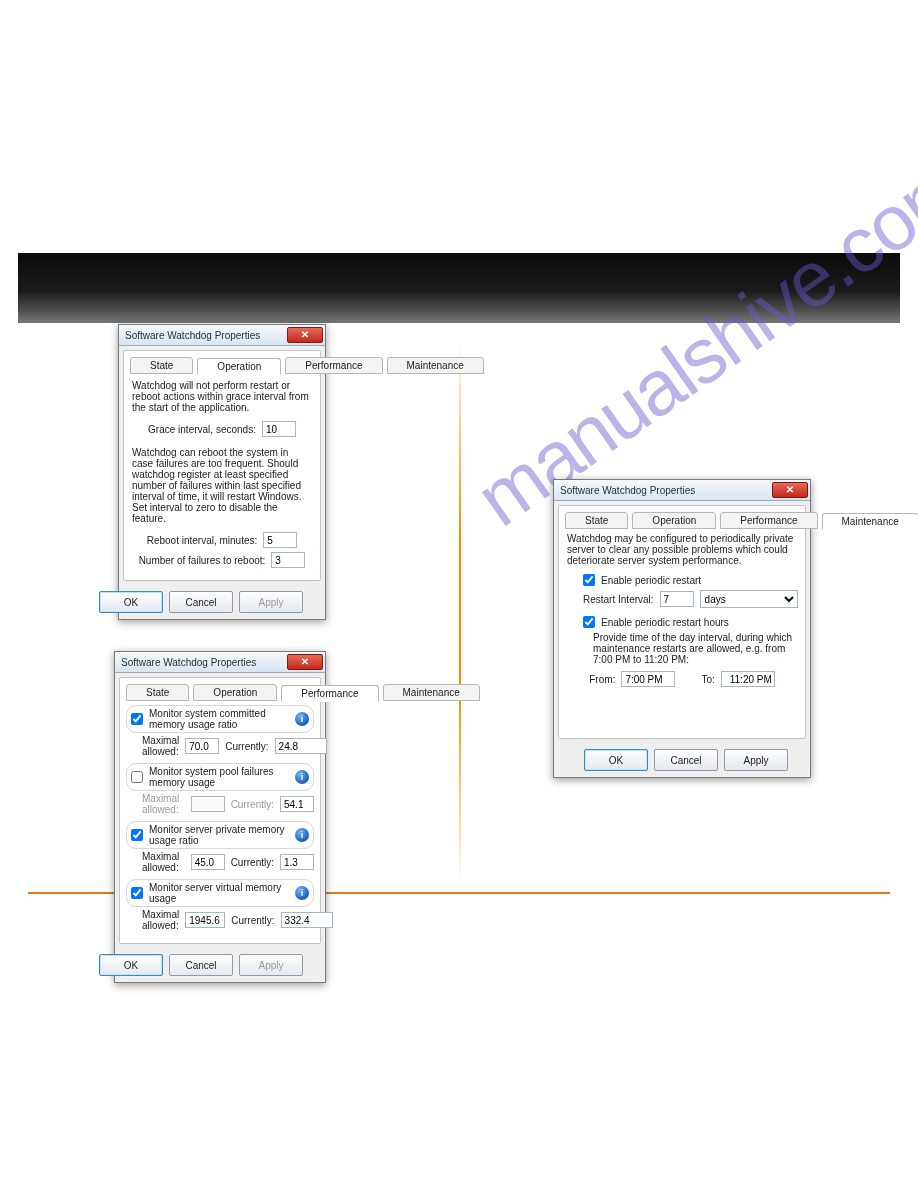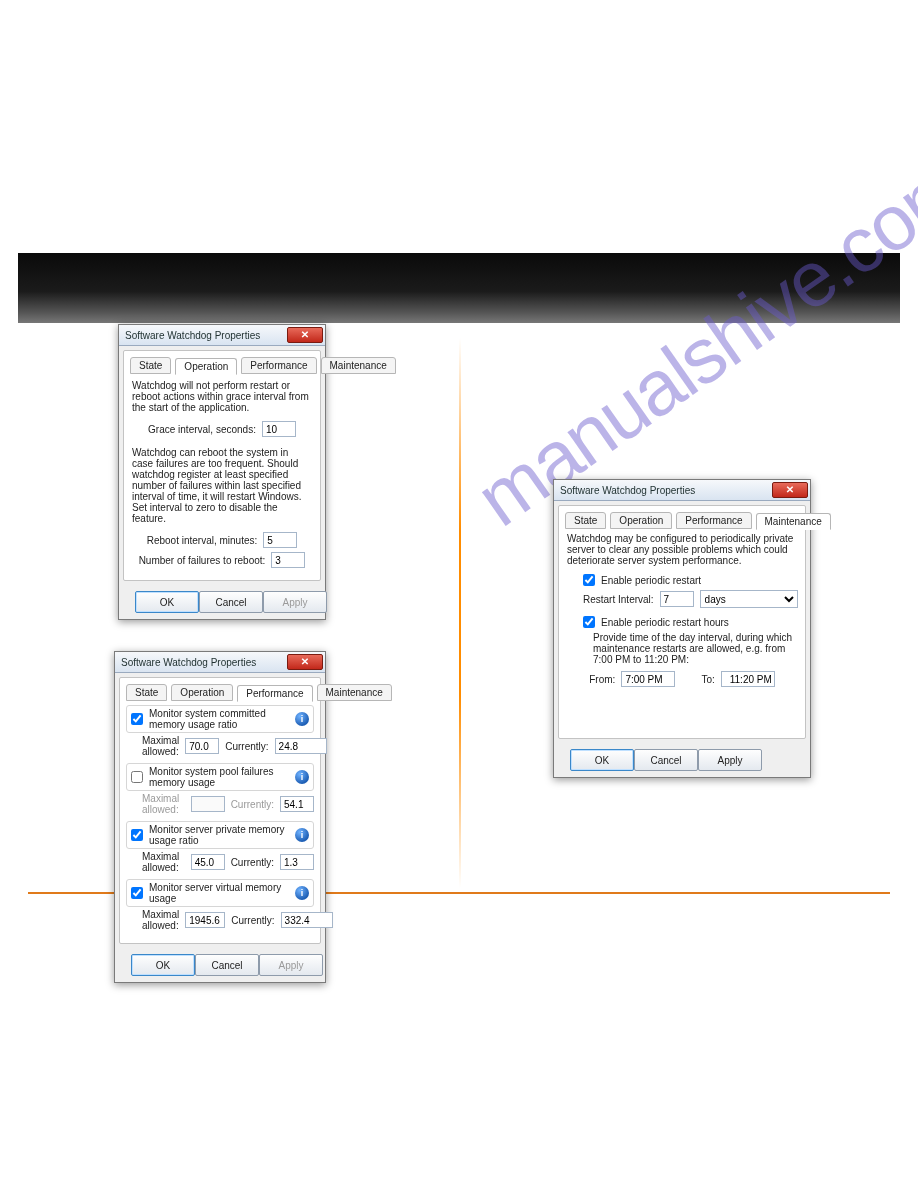--- a/index.html
+++ b/index.html
@@ -7,32 +7,32 @@
 .top-band{position:absolute;left:18px;right:18px;top:253px;height:70px;background:linear-gradient(to bottom,#0a0a0a 0%,#1b1b1b 55%,#555 85%,#777 100%)}
 .center-divider{position:absolute;left:459px;top:338px;height:550px;width:2px;background:linear-gradient(to bottom,rgba(255,140,0,0) 0%,#ff8c00 35%,#ff8c00 65%,rgba(255,140,0,0) 100%)}
 .hr{position:absolute;left:28px;right:28px;top:892px;height:2px;background:#e07a1a}
 .watermark{position:absolute;left:460px;top:470px;font-size:78px;color:#6a5acd;opacity:.45;transform:rotate(-35deg);transform-origin:left top;pointer-events:none;font-weight:400;letter-spacing:-2px}
 .win{position:absolute;background:#efefef;border:1px solid #7a7a7a;box-shadow:0 2px 8px rgba(0,0,0,.4);font-size:10px}
 .titlebar{display:flex;align-items:center;height:20px;background:linear-gradient(to bottom,#f6f8fb,#d9e4f1);border-bottom:1px solid #9aaabf;padding:0 2px 0 6px}
 .titlebar .t{flex:1;color:#233}
 .closebtn{width:34px;height:14px;background:linear-gradient(to bottom,#e86a5a,#c2281a);border:1px solid #7a1b10;border-radius:2px;display:flex;align-items:center;justify-content:center;color:#fff;font-weight:bold;font-size:10px;line-height:1}
 .body-frame{background:#fff;margin:4px;border:1px solid #c3c3c3;border-radius:2px;padding:6px}
 .tabs{display:flex;gap:4px;margin-bottom:4px}
-.tab{border:1px solid #b6b6b6;background:#f4f4f4;padding:2px 8px;border-radius:3px 3px 0 0;cursor:pointer}
+.tab{border:1px solid #b6b6b6;background:#f4f4f4;padding:2px 19px;border-radius:3px 3px 0 0;cursor:pointer}
 .tab.active{background:#fff;border-bottom-color:#fff;position:relative;top:1px}
 .sect{border:1px solid #d0d0d0;padding:6px;margin-bottom:6px;border-radius:2px}
 .row{display:flex;align-items:center;gap:6px;margin:4px 0}
 input[type=text]{border:1px solid #a6b6c9;height:16px;padding:0 3px;font-size:10px;box-sizing:border-box}
 input[type=checkbox]{width:12px;height:12px;margin:0}
-.btnbar{display:flex;gap:0;padding:6px 16px}
+.btnbar{display:flex;justify-content:flex-end;gap:6px;padding:6px 22px}
 .btn{min-width:62px;height:20px;border:1px solid #8e9bab;background:linear-gradient(to bottom,#fefefe,#e4e9ef);border-radius:2px;font-size:10px;display:flex;align-items:center;justify-content:center;cursor:pointer}
 .btn.primary{border-color:#3a87c9;box-shadow:0 0 0 1px #bfe0ff inset}
 .btn.disabled{color:#9a9a9a;cursor:default}
 .info{width:14px;height:14px;border-radius:50%;background:radial-gradient(circle at 35% 30%,#6fb2ff 0%,#1e5fb5 70%);color:#fff;font-size:9px;font-weight:bold;display:flex;align-items:center;justify-content:center}
-.chkline{display:flex;align-items:center;gap:6px;border:1px solid #d6d6d6;padding:2px 4px;border-radius:3px}
+.chkline{display:flex;align-items:center;gap:6px;border:1px solid #d6d6d6;padding:2px 4px;border-radius:10px}
 .minor{display:flex;align-items:center;gap:6px;margin:2px 0 6px 16px}
 .dimmed{color:#9a9a9a}
 select{border:1px solid #a6b6c9;height:18px;font-size:10px;background:#fff}
 .indent{margin-left:18px}
 </style>
 </head>
 <body>
 <div class="page">
 
 <div class="top-band"></div>

